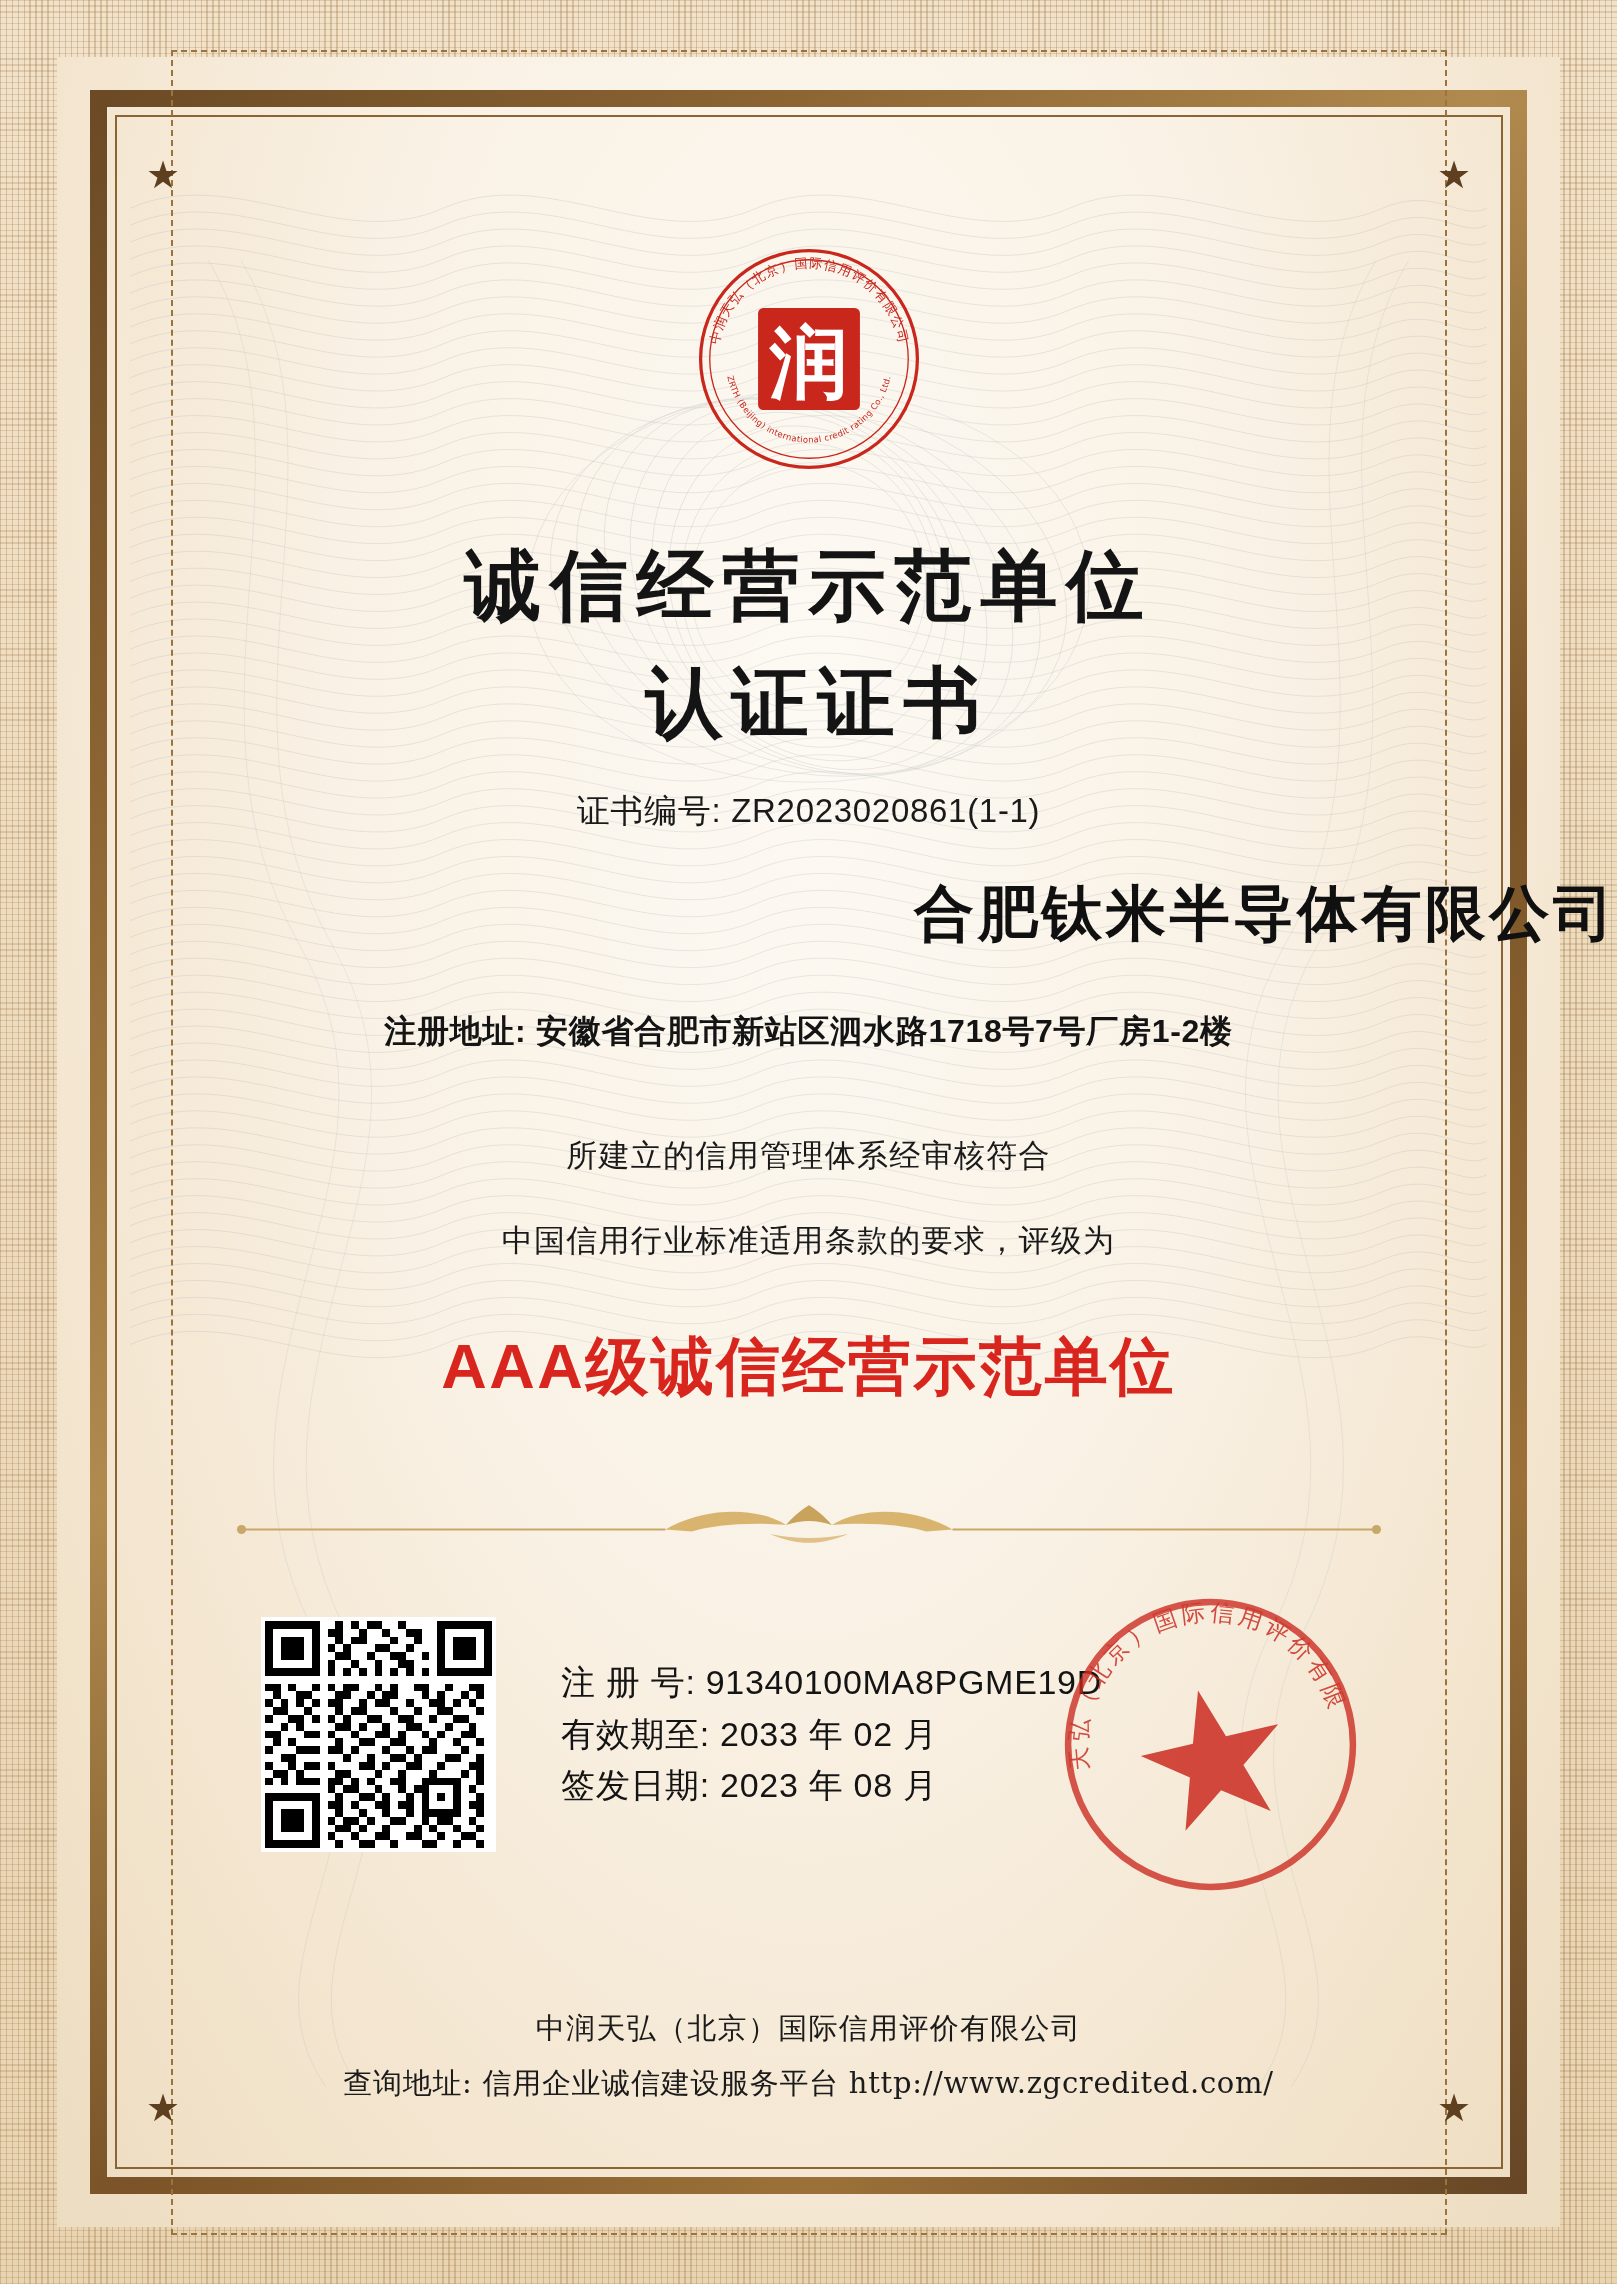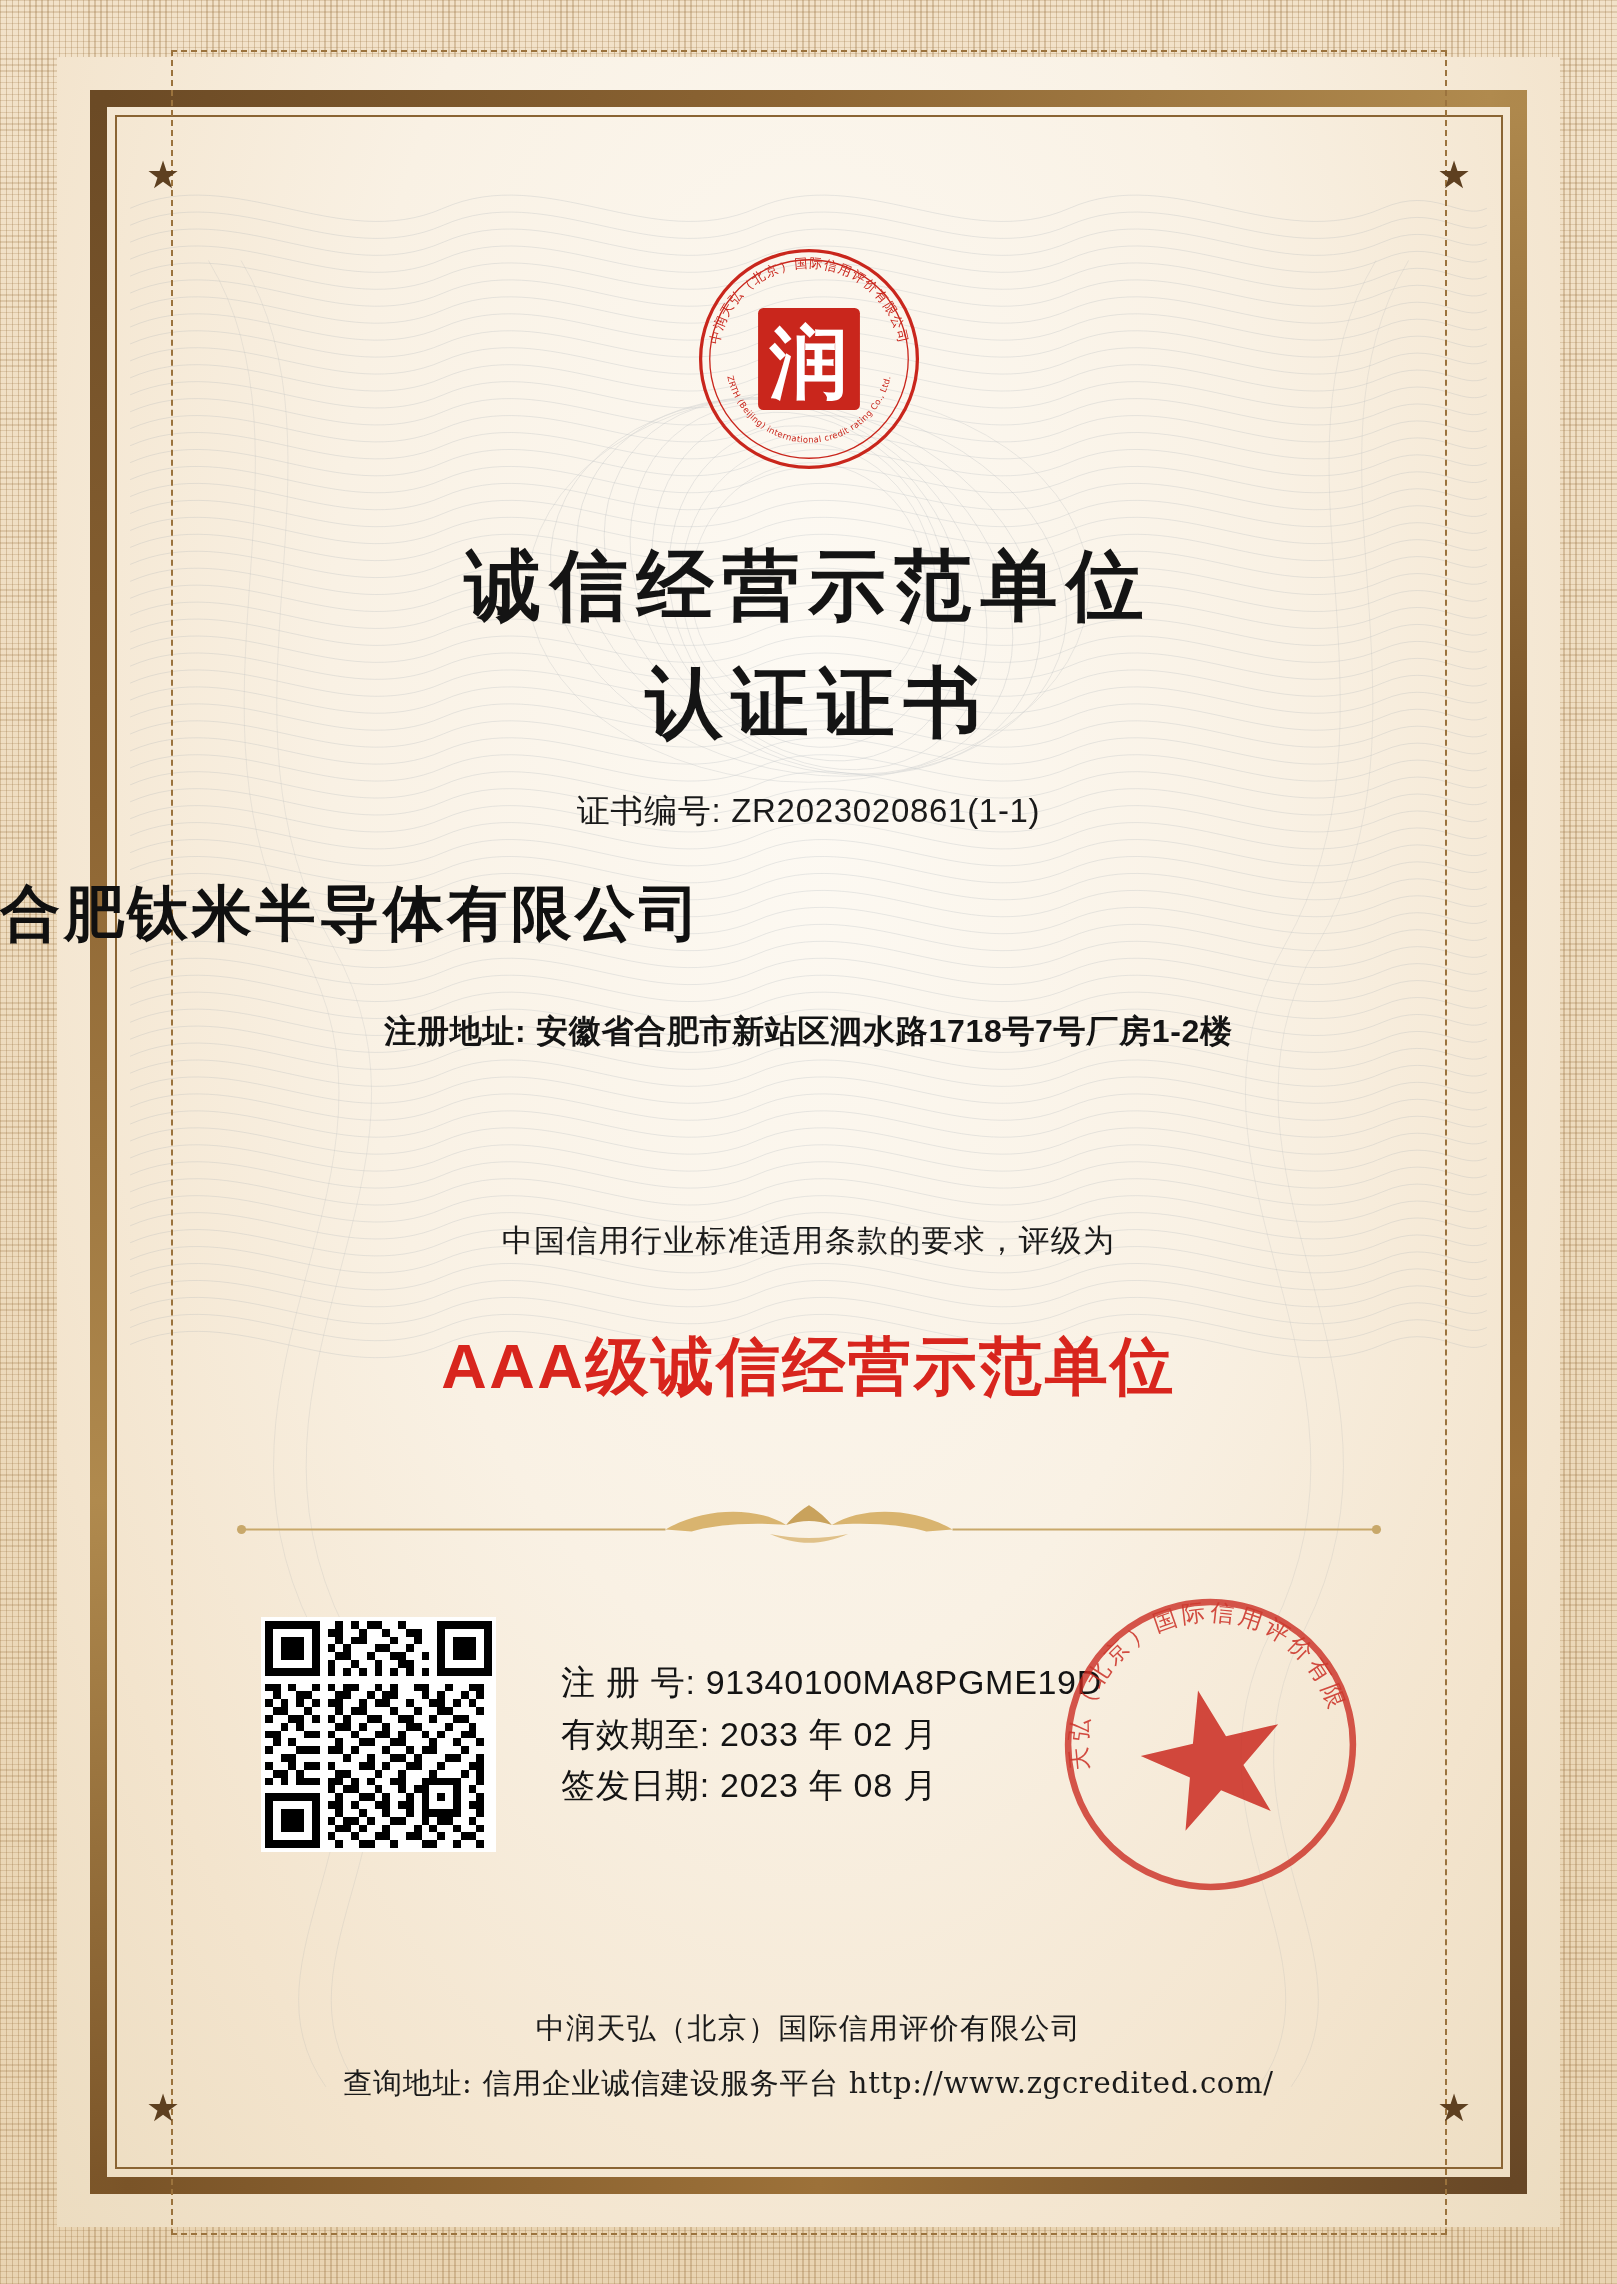--- a/index.html
+++ b/index.html
@@ -145,21 +145,21 @@
     top: 789px;
     text-align: center;
     font-size: 33px;
     color: #1a1a1a;
     letter-spacing: 0.7px;
   }
   .company {
     position: absolute;
     left: 0; right: 0;
     top: 874px;
-    text-align: left;
+    text-align: right;
     font-size: 60px;
     font-weight: bold;
     letter-spacing: 3.9px;
     color: #101010;
   }
   .address {
     position: absolute;
     left: 0; right: 0;
     top: 1010px;
     text-align: center;
@@ -418,20 +418,21 @@
       <span>ZR2023020861(1-1)</span>
     </div>
 
     <div class="company">合肥钛米半导体有限公司</div>
 
     <div class="address">
       <span>注册地址:</span>
       <span>安徽省合肥市新站区泗水路1718号7号厂房1-2楼</span>
     </div>
 
+    <div class="body-line1">所建立的信用管理体系经审核符合</div>
     <div class="body-line2">中国信用行业标准适用条款的要求，评级为</div>
 
     <div class="grade">AAA级诚信经营示范单位</div>
 
     <div class="divider">
       <svg width="1148" height="59" viewBox="0 0 1760 90" xmlns="http://www.w3.org/2000/svg">
         <line x1="10" y1="45" x2="660" y2="45" stroke="#c8a86a" stroke-width="3"></line>
         <line x1="1100" y1="45" x2="1750" y2="45" stroke="#c8a86a" stroke-width="3"></line>
         <circle cx="10" cy="45" r="7" fill="#c8a86a"></circle>
         <circle cx="1750" cy="45" r="7" fill="#c8a86a"></circle>

